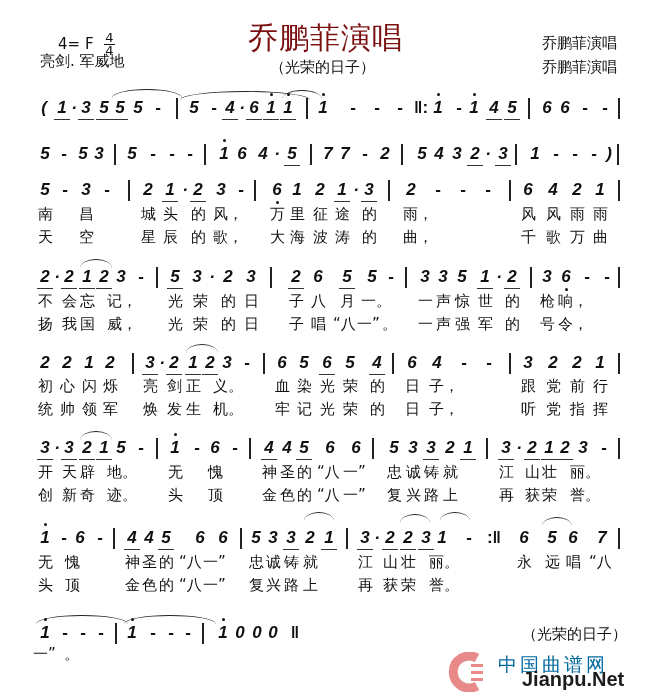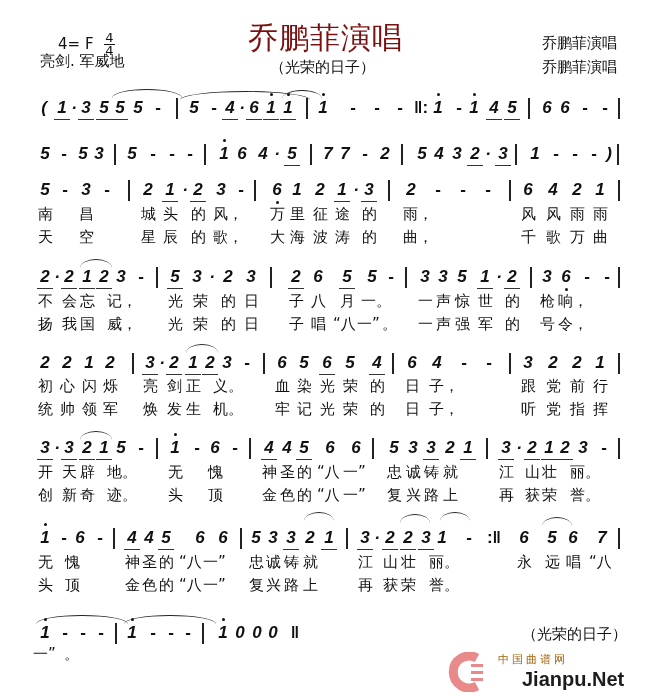--- a/index.html
+++ b/index.html
@@ -12,21 +12,21 @@
   .frac span:first-child { border-bottom:1px solid #111; padding:0 1px; }
   .line { position:absolute; left:0; width:653px; height:22px; }
   .tok { position:absolute; top:0; font-family:"Liberation Sans","DejaVu Sans",sans-serif; font-weight:bold; font-style:italic; font-size:17px; line-height:22px; text-align:center; width:14px; }
   .dash { font-style:normal; }
   .bar { position:absolute; top:1px; width:2px; height:21px; background:#222; }
   .dotabove::before { content:""; position:absolute; left:50%; top:-4px; width:3px; height:3px; margin-left:-1px; border-radius:50%; background:#111; }
   .dotbelow::after { content:""; position:absolute; left:50%; bottom:-3px; width:3px; height:3px; margin-left:-1px; border-radius:50%; background:#111; }
   .ul { position:absolute; height:1px; background:#333; }
   .slur { position:absolute; border-top:1.3px solid #222; border-radius:50% 50% 0 0 / 100% 100% 0 0; height:8px; }
   .lch { position:absolute; font-size:15px; line-height:18px; width:17px; text-align:center; }
-  .wm1 { position:absolute; font-size:11px; color:#a16207; white-space:nowrap; }
+  .wm1 { position:absolute; font-size:19px; color:#0369a1; white-space:nowrap; }
   .wm2 { position:absolute; font-size:20px; font-weight:bold; color:#1c1c1c; font-family:"Liberation Sans",sans-serif; white-space:nowrap; }
 </style>
 </head>
 <body>
 
 <div class="abs hdr" style="left:58px;top:32px;">
   <span>4= F</span>
   <span class="frac">
     <span>4</span>
     <span>4</span>

